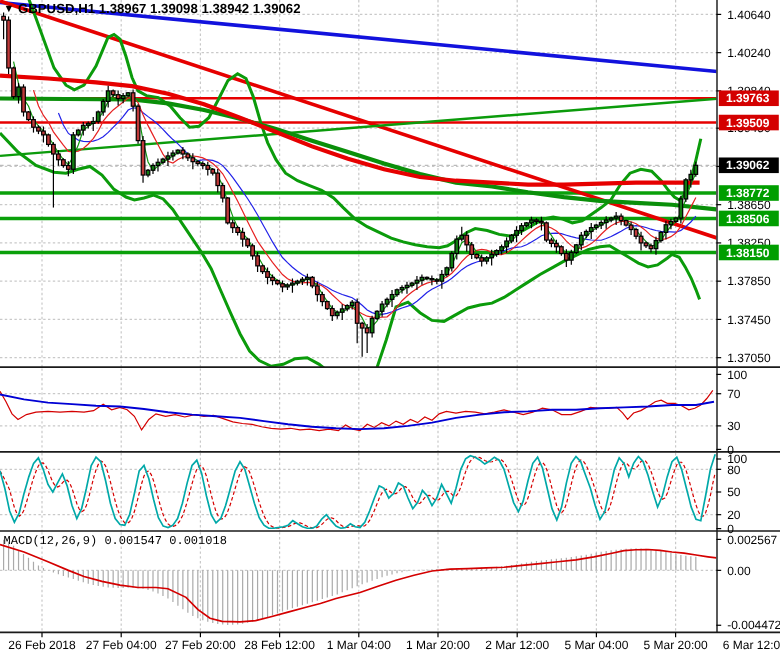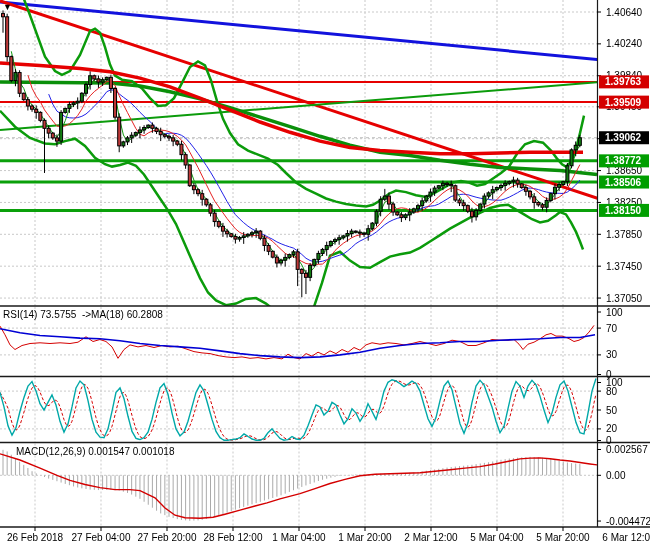--- a/index.html
+++ b/index.html
@@ -5,21 +5,21 @@
   html,body{margin:0;padding:0;background:#fff;}
   #terminal{position:relative;width:650px;height:550px;background:#fff;overflow:hidden;
     font-family:"Liberation Sans",sans-serif;}
   #chart-svg{position:absolute;left:0;top:0;}
   .ovl{position:absolute;color:#000;white-space:pre;pointer-events:none;}
   #title{left:15px;top:2px;font-size:11px;font-weight:bold;}
   #dd{left:3px;top:2px;font-size:9px;}
   .indlabel{font-size:10px;}
   #rsi-label{left:3px;top:309px;}
   #stoch-label{left:3px;top:380px;}
-  #macd-label{left:16px;top:446px;}
+  #macd-label{left:3px;top:446px;font-family:Liberation Mono, monospace;}
 </style>
 </head>
 <body>
 
 <div id="terminal">
   <svg id="chart-svg" width="650" height="550">
       <defs>
         <clipPath id="clip-main">
           <rect x="0" y="0" width="597" height="306"></rect>
         </clipPath>
@@ -628,15 +628,15 @@
         <text x="233" y="541" font-size="10" font-family="Liberation Sans, sans-serif" fill="#000" text-anchor="middle">28 Feb 12:00</text>
         <text x="299" y="541" font-size="10" font-family="Liberation Sans, sans-serif" fill="#000" text-anchor="middle">1 Mar 04:00</text>
         <text x="365" y="541" font-size="10" font-family="Liberation Sans, sans-serif" fill="#000" text-anchor="middle">1 Mar 20:00</text>
         <text x="431" y="541" font-size="10" font-family="Liberation Sans, sans-serif" fill="#000" text-anchor="middle">2 Mar 12:00</text>
         <text x="497" y="541" font-size="10" font-family="Liberation Sans, sans-serif" fill="#000" text-anchor="middle">5 Mar 04:00</text>
         <text x="563" y="541" font-size="10" font-family="Liberation Sans, sans-serif" fill="#000" text-anchor="middle">5 Mar 20:00</text>
         <text x="629" y="541" font-size="10" font-family="Liberation Sans, sans-serif" fill="#000" text-anchor="middle">6 Mar 12:00</text>
       </g>
     </svg>
   <div class="ovl" id="dd">▼</div>
-  <div class="ovl indlabel" id="rsi-label">RSI(14) 73.5755  -&gt;MA(18) 60.2808</div>
+  <div class="ovl" id="title">GBPUSD,H1 1.38967 1.39098 1.38942 1.39062</div>
   <div class="ovl indlabel" id="macd-label">MACD(12,26,9) 0.001547 0.001018</div>
 </div>
 
 </body></html>

